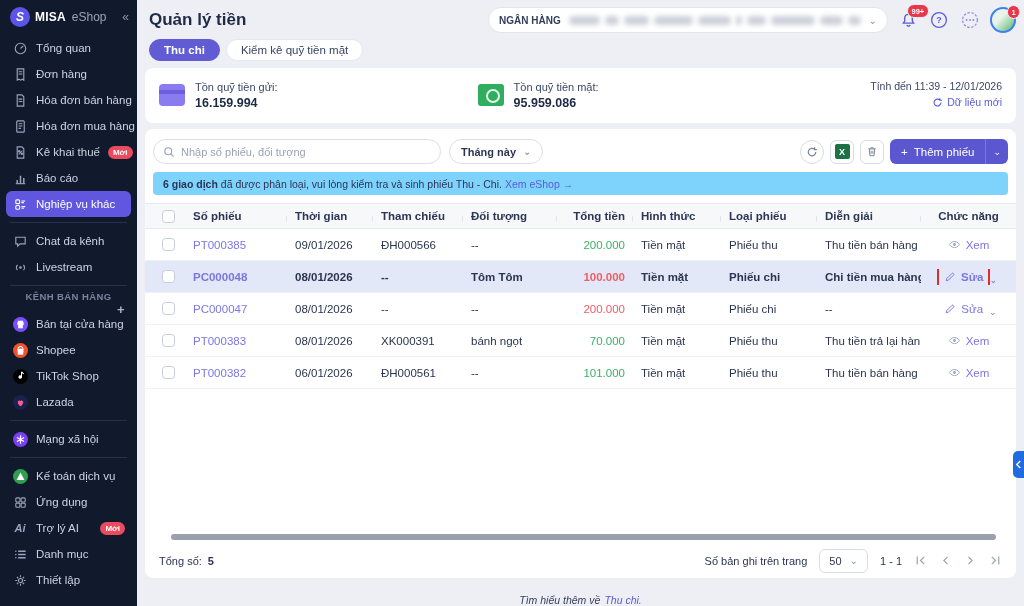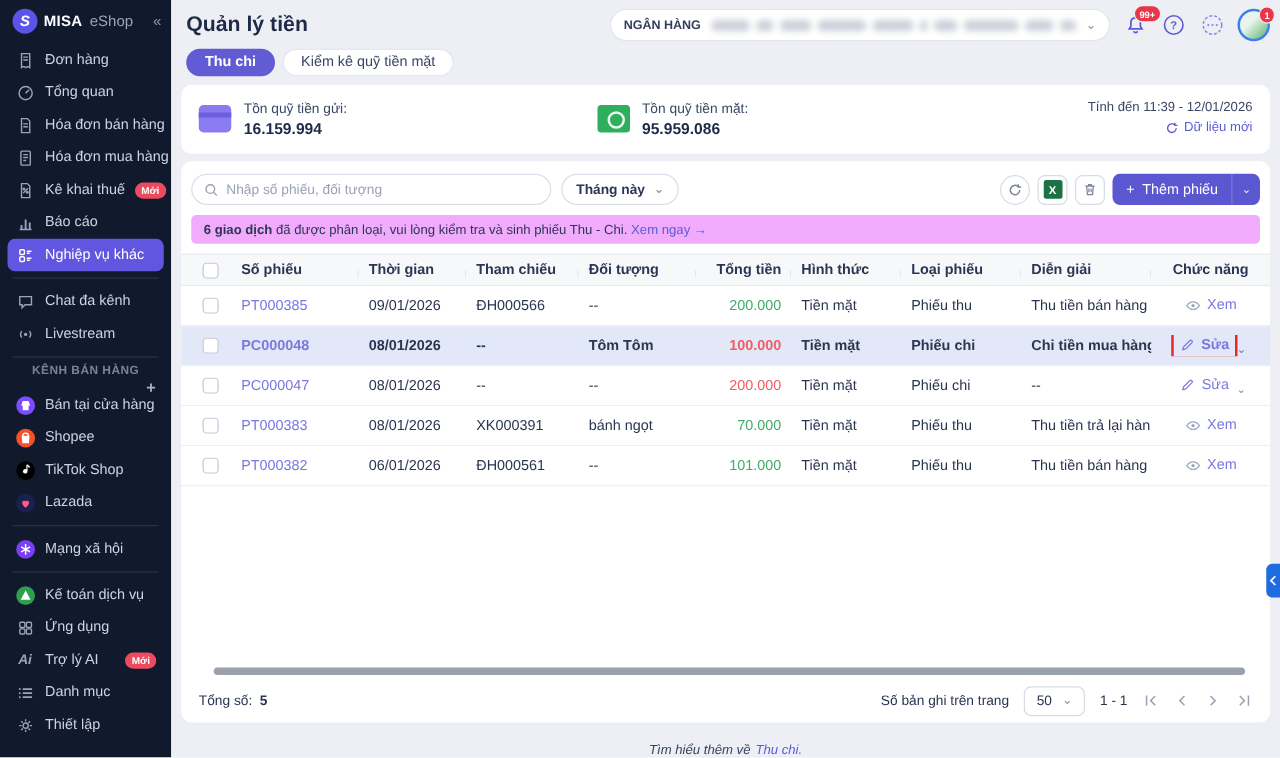--- a/index.html
+++ b/index.html
@@ -66,21 +66,21 @@
   .filter-pill { height:25px; border:1px solid #dcdfe8; border-radius:13px; display:flex; align-items:center; gap:7px; padding:0 11px; font-size:11px; font-weight:bold; color:#2c3554; cursor:pointer; }
   .tool-right { margin-left:auto; display:flex; align-items:center; gap:6px; }
   .sqbtn { width:24px; height:24px; border:1px solid #d8dce5; border-radius:6px; display:flex; align-items:center; justify-content:center; color:#7a8398; cursor:pointer; background:#fff; }
   .sqbtn.round { border-radius:50%; }
   .excel-ic { width:15px; height:15px; background:#1e7145; border-radius:2px; color:#fff; font-size:9px; font-weight:bold; display:flex; align-items:center; justify-content:center; }
   .add-btn { height:25px; background:#5a57d1; border-radius:6px; color:#fff; display:flex; align-items:center; cursor:pointer; overflow:hidden; }
   .add-main { display:flex; align-items:center; gap:6px; padding:0 11px; font-size:11.5px; }
   .add-sep { width:1px; height:25px; background:#7a77de; }
   .add-caret { padding:0 7px; font-size:9px; }
 
-  .alert-bar { margin:0 8px; height:23px; background:#f0abfc; border-radius:4px; display:flex; align-items:center; padding:0 10px; font-size:10.5px; color:#2c3554; gap:3px; }
+  .alert-bar { margin:0 8px; height:23px; background:#7dd3fc; border-radius:4px; display:flex; align-items:center; padding:0 10px; font-size:10.5px; color:#2c3554; gap:3px; }
   .alert-bar b { font-weight:bold; }
   .alert-link { color:#5b5bd6; cursor:pointer; }
 
   .tbl { margin-top:8px; flex:1; display:flex; flex-direction:column; font-size:11.5px; }
   .trow { display:grid; grid-template-columns:40px 102px 86px 90px 94px 76px 88px 96px 104px 1fr; align-items:center; }
   .thead { height:26px; background:#f7f8fa; border-top:1px solid #e7eaf0; border-bottom:1px solid #e7eaf0; font-weight:bold; color:#2c3554; font-size:11.5px; }
   .thead .cell { position:relative; }
   .thead .cell:not(:first-child):not(:last-child):after { content:""; position:absolute; right:0; top:6px; height:14px; width:1px; background:#e3e6ee; }
   .tbody-row { height:32px; border-bottom:1px solid #eef0f4; background:#fff; }
   .tbody-row.hl { background:#e3e8f8;font-weight:bold; }
@@ -118,34 +118,34 @@
   <div class="logo-row">
     <div class="logo-mark">S</div>
     <span class="brand-bold">MISA</span>
       <span class="brand-light">eShop</span>
     <span class="collapse">«</span>
   </div>
   <nav class="nav" id="nav">
       <div class="nav-item">
         <span class="nicon">
           <svg width="15" height="15" viewBox="0 0 16 16" fill="none" stroke="currentColor" stroke-width="1.2">
+            <circle cx="8" cy="8" r="5.6"></circle>
+            <path d="M8 8 L11 5.2"></path>
+          </svg>
+        </span>
+        <span>Tổng quan</span>
+      </div>
+      <div class="nav-item">
+        <span class="nicon">
+          <svg width="15" height="15" viewBox="0 0 16 16" fill="none" stroke="currentColor" stroke-width="1.2">
             <path d="M4.5 2h7v12l-1.6-1-1.7 1-1.7-1-2 1z"></path>
             <path d="M6 5h4M6 7.5h4"></path>
           </svg>
         </span>
         <span>Đơn hàng</span>
-      </div>
-      <div class="nav-item">
-        <span class="nicon">
-          <svg width="15" height="15" viewBox="0 0 16 16" fill="none" stroke="currentColor" stroke-width="1.2">
-            <circle cx="8" cy="8" r="5.6"></circle>
-            <path d="M8 8 L11 5.2"></path>
-          </svg>
-        </span>
-        <span>Tổng quan</span>
       </div>
       <div class="nav-item">
         <span class="nicon">
           <svg width="15" height="15" viewBox="0 0 16 16" fill="none" stroke="currentColor" stroke-width="1.2">
             <path d="M4.5 2h5l2 2v10h-7z"></path>
             <path d="M6 6.5h4M6 9h4"></path>
           </svg>
         </span>
         <span>Hóa đơn bán hàng</span>
       </div>
@@ -428,21 +428,21 @@
           </span>
           <span class="add-sep"></span>
           <span class="add-caret">⌄</span>
         </div>
       </div>
     </div>
 
     <div class="alert-bar">
       <b>6 giao dịch</b>
       <span>đã được phân loại, vui lòng kiểm tra và sinh phiếu Thu - Chi.</span>
-      <span class="alert-link">Xem ngay →</span>
+      <span class="alert-link">Xem eShop →</span>
     </div>
 
     <div class="tbl">
       <div class="trow thead" id="thead">
           <div class="cell">
             <div class="cb"></div>
           </div>
           <div class="cell">Số phiếu</div>
           <div class="cell">Thời gian</div>
           <div class="cell">Tham chiếu</div>

